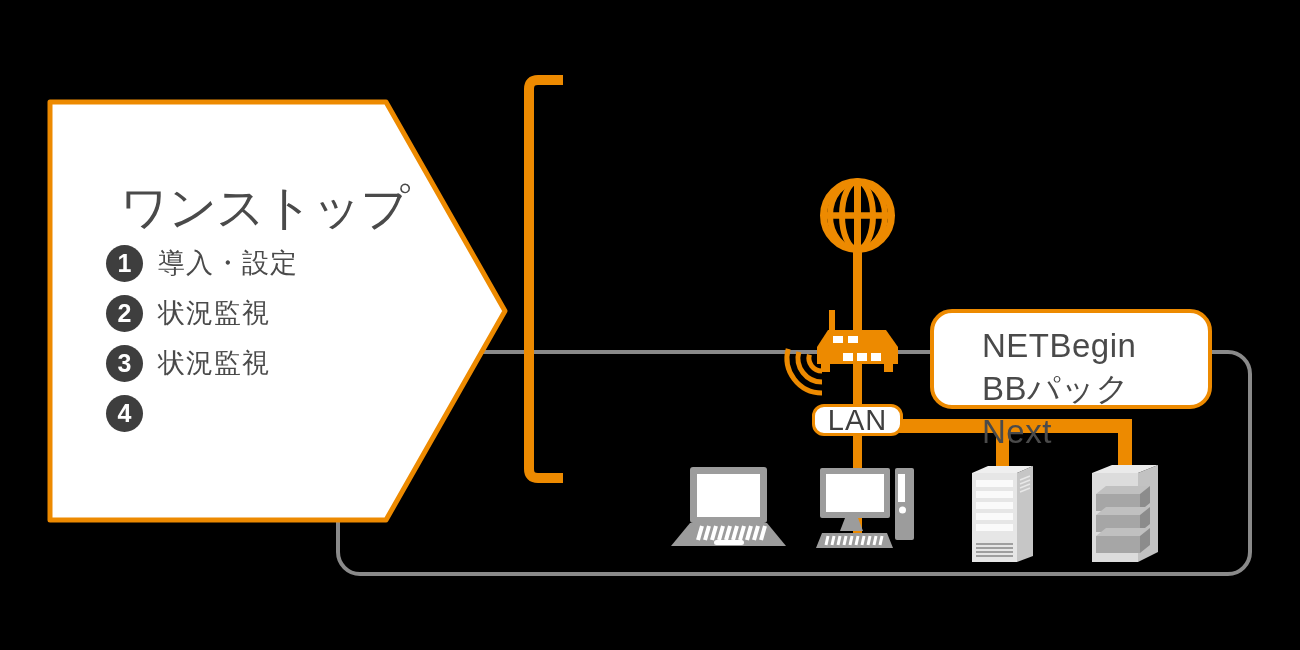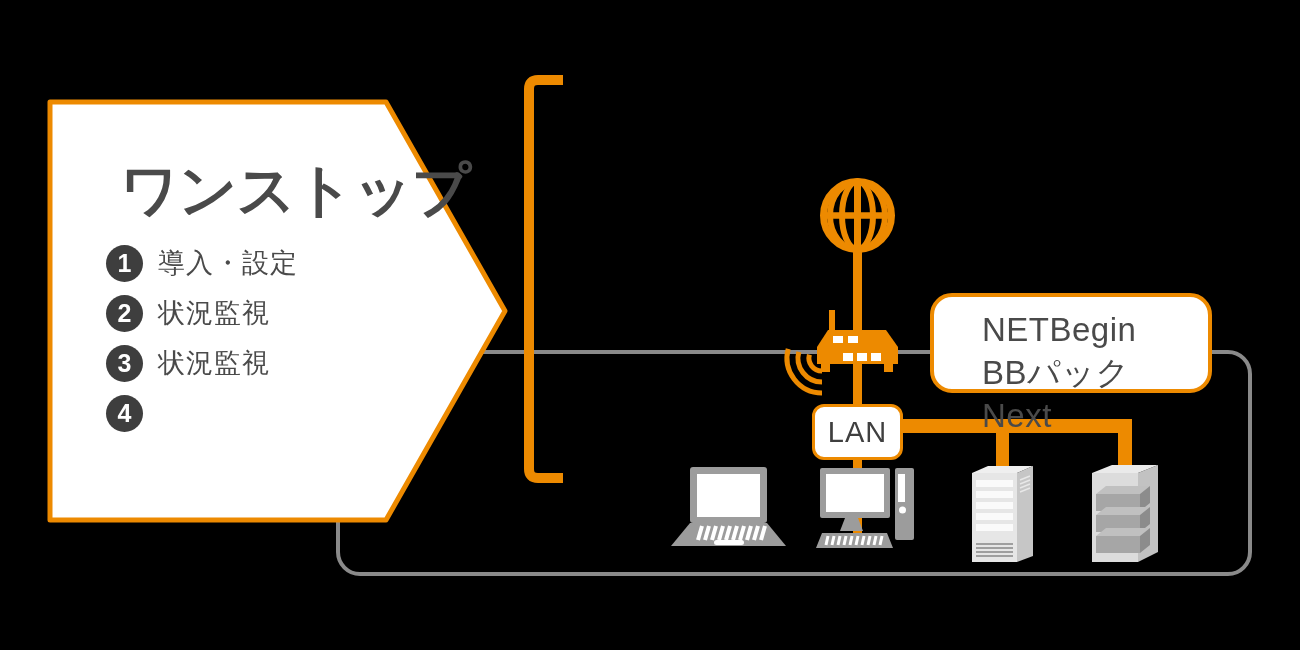--- a/index.html
+++ b/index.html
@@ -15,46 +15,46 @@
 
   
   .f-or{fill:var(--orange);}
   .s-or{stroke:var(--orange);fill:none;}
   .s-gray{stroke:var(--frame-gray);fill:none;}
   .f-dev{fill:var(--device-gray);}
   .f-wh{fill:#ffffff;}
 
   
   .onestop-title{
-    position:absolute;left:120px;top:152px;z-index:2;
-    font-size:58px;font-weight:bold;letter-spacing:-1px;color:var(--dark-text);
+    position:absolute;left:120px;top:176px;z-index:2;
+    font-size:48px;font-weight:normal;letter-spacing:-1px;color:var(--dark-text);
   }
   .onestop-list{position:absolute;left:106px;top:240px;z-index:2;}
   .onestop-item{display:flex;align-items:flex-start;margin-bottom:3px;}
   .bullet{
     flex:none;width:37px;height:37px;margin-top:5px;margin-right:15px;
     border-radius:50%;background:var(--bullet);color:#fff;
     font-size:25px;font-weight:bold;line-height:37px;text-align:center;
   }
   .item-label{
     font-size:27px;line-height:47px;color:var(--dark-text);
     white-space:pre-line;letter-spacing:1px;
   }
 
   
   .lan-badge{
-    position:absolute;left:812px;top:404px;width:91px;height:56px;z-index:2;
+    position:absolute;left:812px;top:404px;width:91px;height:32px;z-index:2;
     box-sizing:border-box;background:#fff;border:3px solid var(--orange);
     border-radius:12px;display:flex;align-items:center;justify-content:center;
     font-size:29px;font-weight:500;letter-spacing:1px;color:var(--label-text);
   }
 
   
   .product-badge{
-    position:absolute;left:930px;top:293px;width:282px;height:100px;z-index:2;
+    position:absolute;left:930px;top:309px;width:282px;height:100px;z-index:2;
     box-sizing:border-box;background:#fff;border:4px solid var(--orange);
     border-radius:22px;padding:11px 0 0 48px;
   }
   .product-line{
     font-size:33px;line-height:43px;color:var(--dark-text);letter-spacing:0.5px;
   }
 </style>
 </head>
 <body>
 

